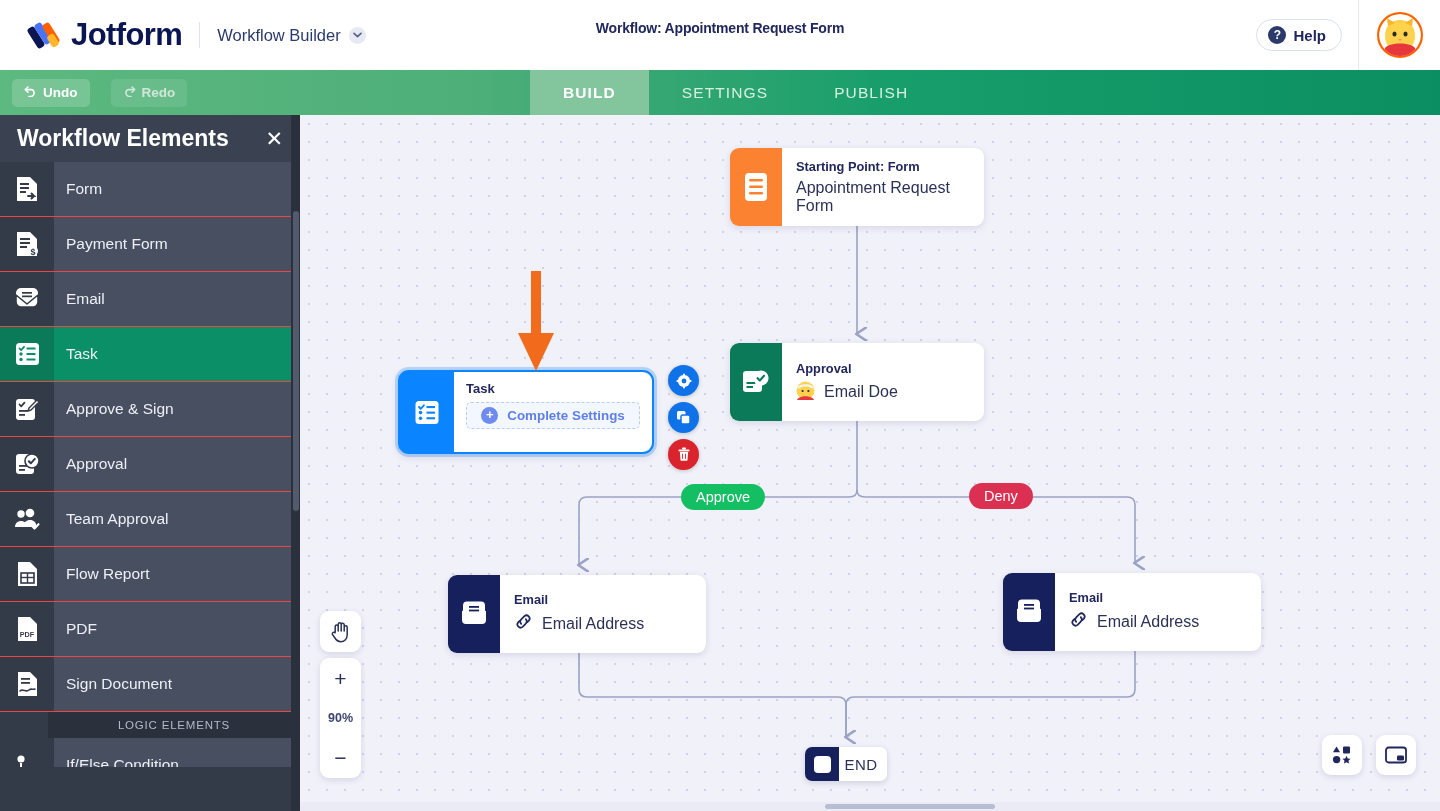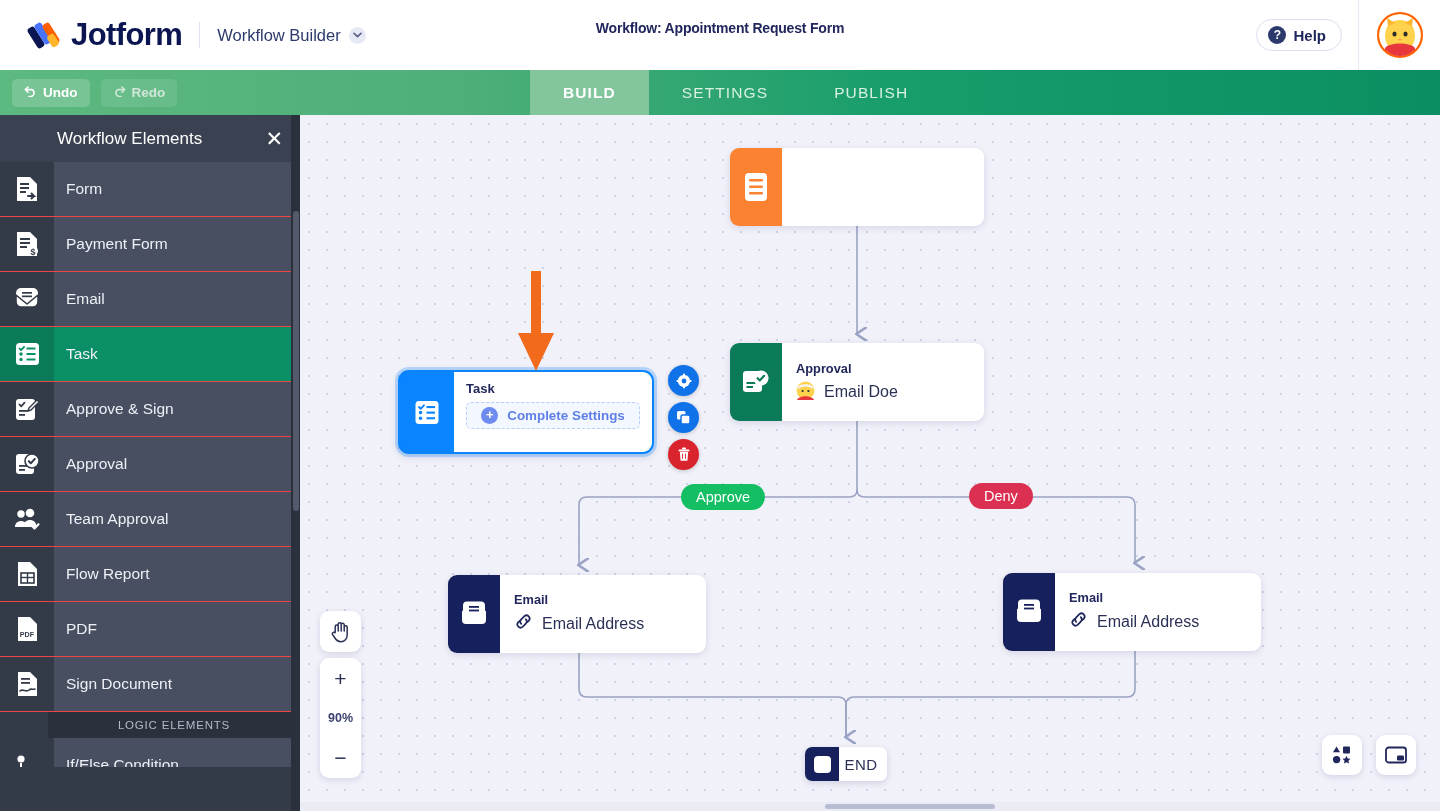--- a/index.html
+++ b/index.html
@@ -75,21 +75,21 @@
     font-size: 27px; line-height: 1; overflow: hidden;
   }
 
   
   .greenbar {
     position: absolute; top: 70px; left: 0;
     width: 1440px; height: 45px;
     background: linear-gradient(90deg,#5cb97f 0%, #4faf79 32%, #179e6b 62%, #0b8f62 100%);
     display: flex; align-items: center;
   }
-  .undo-redo { display: flex; gap: 11px; padding-left: 12px; }
+  .undo-redo { display: flex; gap: 21px; padding-left: 12px; }
   .ur-btn {
     display: flex; align-items: center; gap: 6px;
     height: 28px; padding: 0 12px; border-radius: 5px;
     background: rgba(255,255,255,0.18);
     font-size: 13.5px; font-weight: bold; color: #ffffff;
     cursor: pointer;
   }
   .ur-btn.disabled { color: #cfe6d8; background: rgba(255,255,255,0.10); }
   .tabs {
     position: absolute; left: 530px; top: 0; height: 45px;
@@ -109,21 +109,21 @@
     position: absolute; top: 115px; left: 0;
     width: 300px; height: 696px;
     background: #333a48;
     overflow: hidden;
   }
   .sb-head {
     height: 47px; background: #3a4151;
     display: flex; align-items: center; justify-content: space-between;
     padding: 0 17px;
   }
-  .sb-title { font-size: 17px; font-weight: normal; color: #fff; margin-left: 40px; }
+  .sb-title { font-size: 23px; font-weight: bold; color: #fff; }
   .sb-close { color: #fff; font-size: 21px; line-height: 1; cursor: pointer; font-weight: 300; }
   .sb-tabs {
     height: 44px; background: #2b303d; display: flex; position: relative;
   }
   .sb-tab {
     flex: 1; display: flex; align-items: center; justify-content: center;
     font-size: 13.5px; letter-spacing: 0.7px; color: #9aa1b3; cursor: pointer;
   }
   .sb-tab.active { color: #ffffff; font-weight: bold; }
   .sb-tab.active::after {
@@ -559,20 +559,24 @@
   </svg>
 
   <div class="node" id="n-start">
     <div class="node-ico">
       <svg width="26" height="30" viewBox="0 0 26 30">
           <rect x="2" y="1" width="22" height="28" rx="4" fill="#fff"></rect>
           <rect x="6" y="7" width="14" height="2.6" rx="1.3" fill="#fa8231"></rect>
           <rect x="6" y="13.5" width="14" height="2.6" rx="1.3" fill="#fa8231"></rect>
           <rect x="6" y="20" width="14" height="2.6" rx="1.3" fill="#fa8231"></rect>
         </svg>
+    </div>
+    <div class="node-body">
+      <div class="node-kind">Starting Point: Form</div>
+      <div class="node-val">Appointment Request Form</div>
     </div>
   </div>
 
   <div class="node" id="n-approval">
     <div class="node-ico">
       <svg width="28" height="28" viewBox="0 0 28 28">
           <rect x="1" y="3" width="19" height="21" rx="3.2" fill="#fff"></rect>
           <rect x="4.5" y="14" width="9" height="2" fill="#0b7a58"></rect>
           <rect x="4.5" y="18" width="6.5" height="2" fill="#0b7a58"></rect>
           <circle cx="19" cy="10" r="7.6" fill="#fff"></circle>

